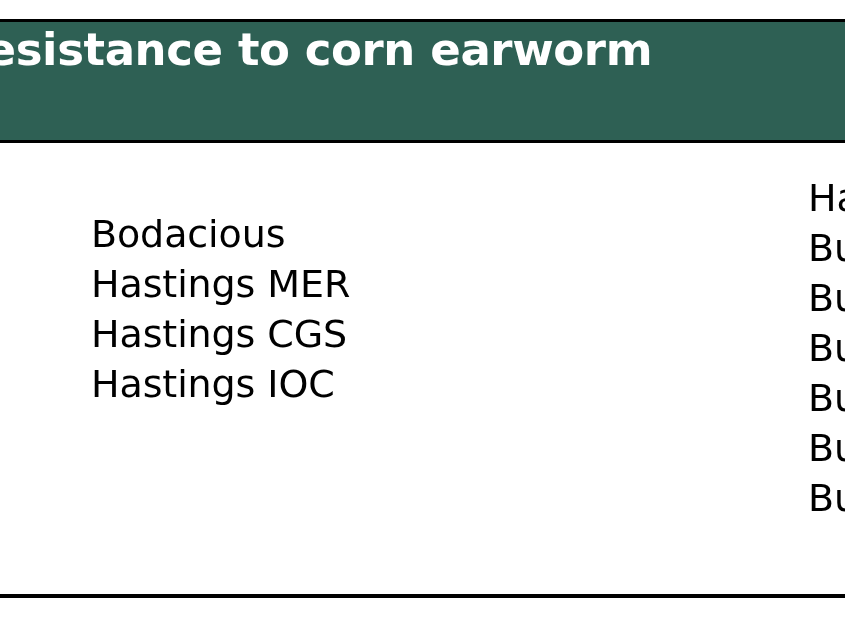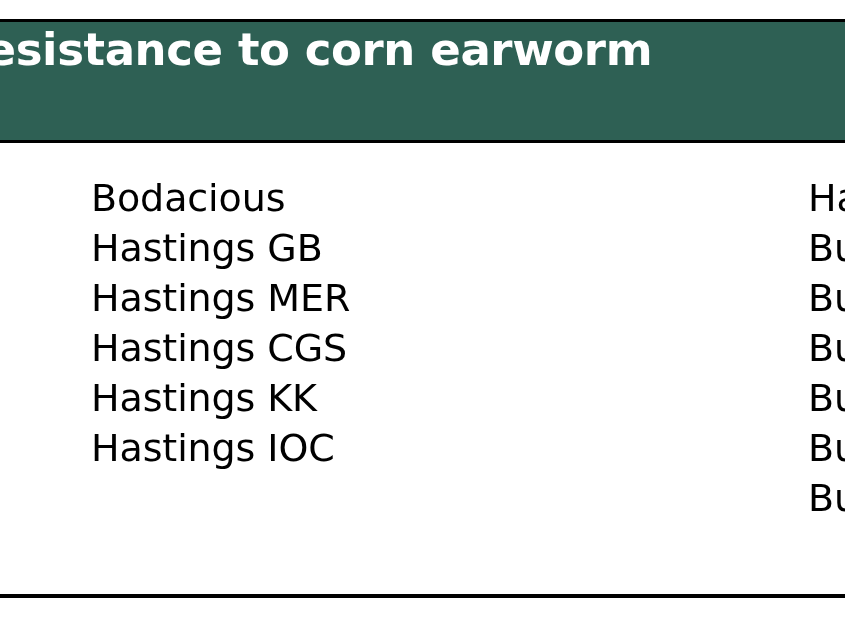--- a/index.html
+++ b/index.html
@@ -80,20 +80,21 @@
     width: 845px;
     height: 451px;
   }
   .column {
     position: absolute;
     top: 30px;
   }
   #column-left {
     left: 91px;
     width: 620px;
+    margin-top: 36px;
   }
   
   #column-right {
     left: 808px;
     width: 330px;
   }
   .cultivar-row {
     height: 50px;
     line-height: 50px;
     font-size: 38px;
@@ -121,24 +122,22 @@
     <div id="banner-inner">
       <div id="banner-title">ith some resistance to corn earworm</div>
       <div id="banner-subtitle">nt, 1994 )</div>
     </div>
   </div>
 
   <div id="body">
 
     <div id="column-left" class="column">
       <div class="cultivar-row">Bodacious</div>
-      <div class="cultivar-row">Hastings GB</div>
       <div class="cultivar-row">Hastings MER</div>
       <div class="cultivar-row">Hastings CGS</div>
-      <div class="cultivar-row">Hastings KK</div>
       <div class="cultivar-row">Hastings IOC</div>
     </div>
 
     <div id="column-right" class="column">
       <div class="cultivar-row">Ha</div>
       <div class="cultivar-row">Bu</div>
       <div class="cultivar-row">Bu</div>
       <div class="cultivar-row">Bu</div>
       <div class="cultivar-row">Bu</div>
       <div class="cultivar-row">Bu</div>

